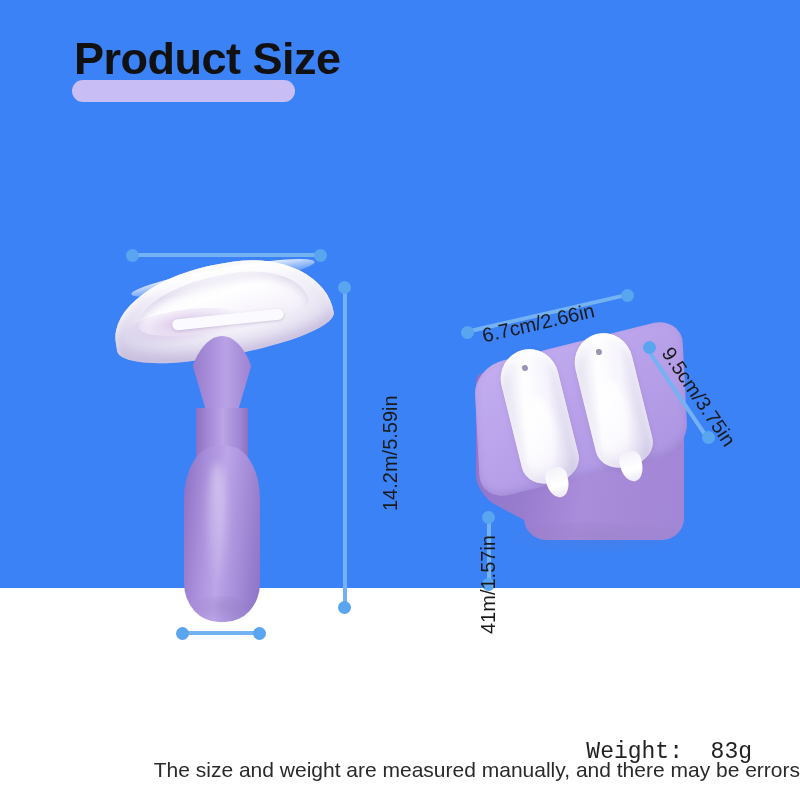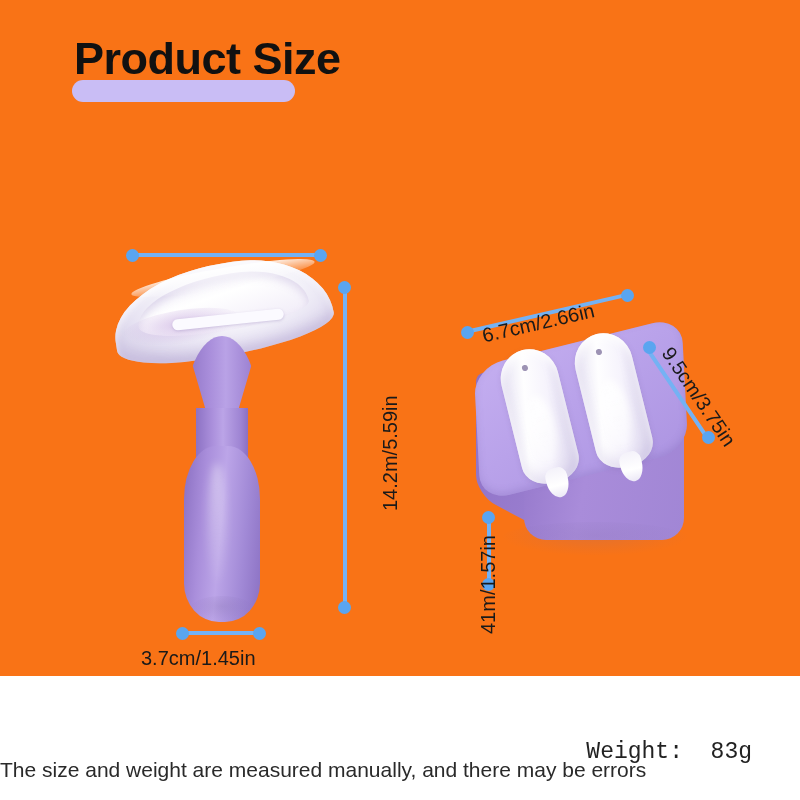--- a/index.html
+++ b/index.html
@@ -10,22 +10,22 @@
     width: 800px;
     height: 800px;
     background: #ffffff;
     font-family: "Liberation Sans", sans-serif;
     overflow: hidden;
     position: relative;
   }
   #page {
     position: relative;
     width: 800px;
-    height: 676px;
-    background: #f97316;
+    height: 588px;
+    background: #3b82f6;
   }
 
   
   #title-block {
     position: absolute;
     left: 72px;
     top: 32px;
     width: 420px;
     height: 70px;
   }
@@ -300,21 +300,21 @@
     font-size: 23px;
     color: #222222;
     white-space: pre;
     font-family: Liberation Mono, monospace;
   }
   #disclaimer-text {
     position: absolute;
     left: 0;
     right: 0;
     top: 758px;
-    text-align: left;
+    text-align: right;
     font-size: 21px;
     color: #2a2a2a;
   }
 </style>
 </head>
 <body>
 
 <div id="page">
 
   <div id="title-block">
@@ -340,21 +340,20 @@
   <div class="dim-dot" style="left:314px; top:249px;"></div>
 
   <div class="dim-line-v" style="left:343px; top:288px; height:318px;"></div>
   <div class="dim-dot" style="left:338px; top:281px;"></div>
   <div class="dim-dot" style="left:338px; top:601px;"></div>
   <div class="dim-label vert" style="left:379px; top:511px;">14.2m/5.59in</div>
 
   <div class="dim-line-h" style="left:181px; top:631px; width:79px;"></div>
   <div class="dim-dot" style="left:176px; top:627px;"></div>
   <div class="dim-dot" style="left:253px; top:627px;"></div>
-  <div class="dim-label" style="left:141px; top:647px;">3.7cm/1.45in</div>
 
   <div id="case">
     <div id="case-left"></div>
     <div id="case-front"></div>
     <div id="case-top"></div>
     <div class="insert" id="insert-left">
       <div class="insert-dot"></div>
       <div class="insert-hi"></div>
       <div class="insert-tip"></div>
     </div>

